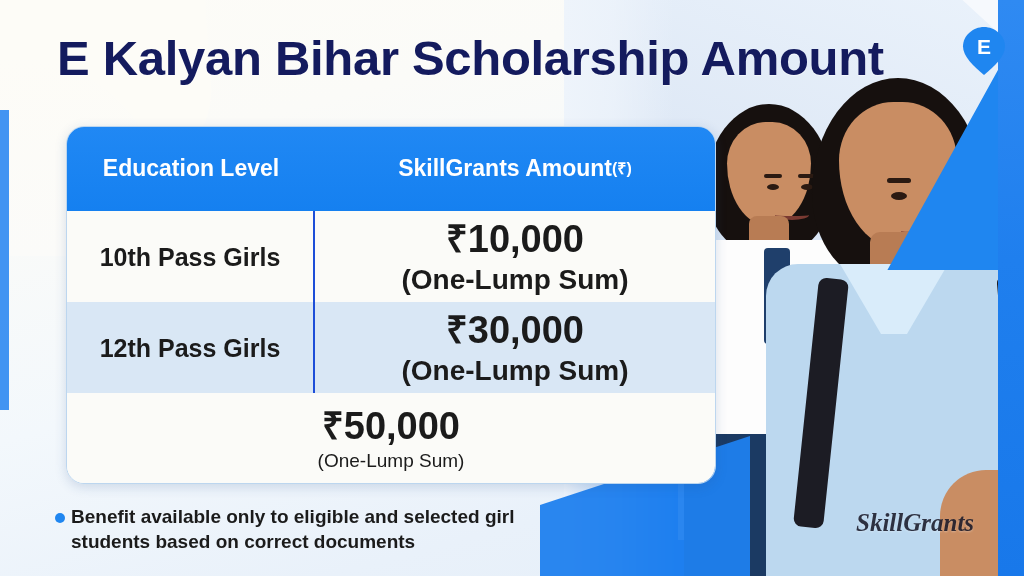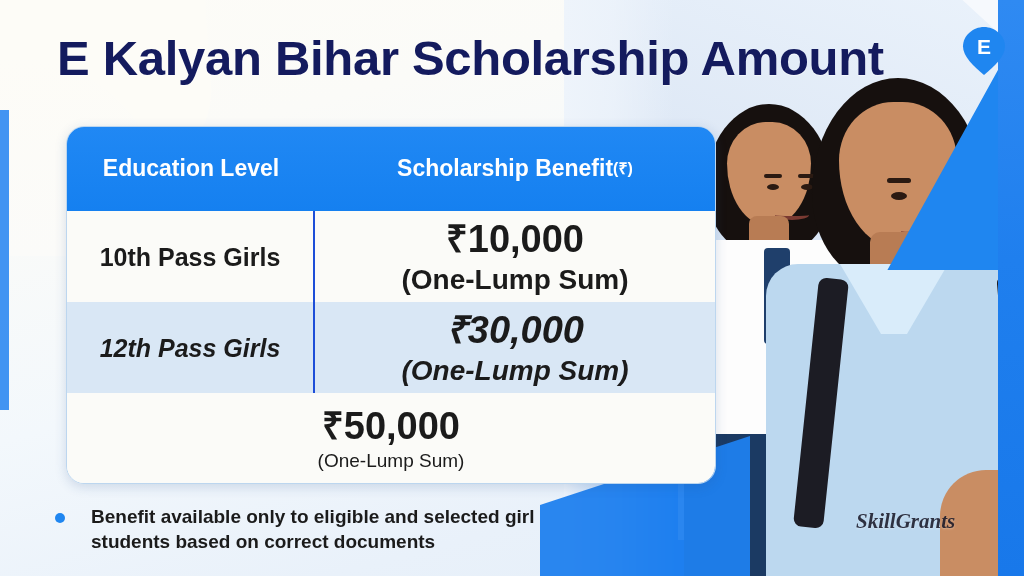--- a/index.html
+++ b/index.html
@@ -175,54 +175,54 @@
     display:flex; align-items:center; justify-content:center;
     color:#ffffff; font-weight:bold; text-align:center;
     padding:8px 6px;
     line-height:1.18;
   }
   .th-1 { width:248px; font-size:23px; }
   .th-2 { flex:1; font-size:23px; }
   .th-2 .rs { font-size:16px; vertical-align:2px; }
 
   .trow { display:flex; min-height:90px; background:#fbfbf8; }
-  .trow.alt { background:#d9e7f5;font-style:italic; }
+  .trow.alt { background:#d9e7f5; }
   .td {
     display:flex; align-items:center; justify-content:center;
     text-align:center; color:#1b1b1b;
     padding:6px;
     line-height:1.2;
   }
   .td-1 { width:248px; font-size:25px; font-weight:bold; border-right:2px solid #1d4ed8; }
   .td-2 { flex:1; }
 
   .amt-big   { font-size:38px; font-weight:bold; display:block; }
   .amt-sub   { font-size:28px; font-weight:bold; display:block; }
   .amt-sub-s { font-size:19px; font-weight:normal; display:block; }
 
   
   .note {
     position:absolute; left:55px; top:504px;
-    display:flex; align-items:flex-start; gap:26px;
+    display:flex; align-items:flex-start; gap:6px;
     z-index:6; max-width:540px;justify-content:space-between;
   }
   .note-dot {
     width:10px; height:10px; border-radius:50%;
     background:#1f86f0; margin-top:9px; flex:0 0 auto;
   }
   .note-text {
     font-size:19px; font-weight:bold; color:#1b1b1b; line-height:1.32;
   }
 
   
   .watermark {
     position:absolute; left:856px; top:509px;
     font-family:"Liberation Serif", serif;
     font-style:italic; font-weight:bold;
-    font-size:21px; color:#1a1a2a;
+    font-size:25px; color:#1a1a2a;
     opacity:.88; z-index:7;
     text-shadow:0 1px 2px rgba(255,255,255,.35);
   }
 </style>
 </head>
 <body>
 
 <div id="stage">
 
   <div class="tl-blue"></div>
@@ -282,21 +282,21 @@
   </div>
 
   <div class="title">E Kalyan Bihar Scholarship Amount</div>
 
   <div class="table">
 
     <div class="thead">
       <div class="th th-1">Education Level</div>
       <div class="th th-2">
         <div>
-          <span>Scholarship Benefit</span><span class="rs">(₹)</span><br>
+          <span>SkillGrants Amount</span><span class="rs">(₹)</span><br>
         </div>
       </div>
     </div>
 
     <div class="trow">
       <div class="td td-1">10th Pass Girls</div>
       <div class="td td-2">
         <div>
           <span class="amt-big">₹10,000</span>
           <span class="amt-sub">(One-Lump Sum)</span>

